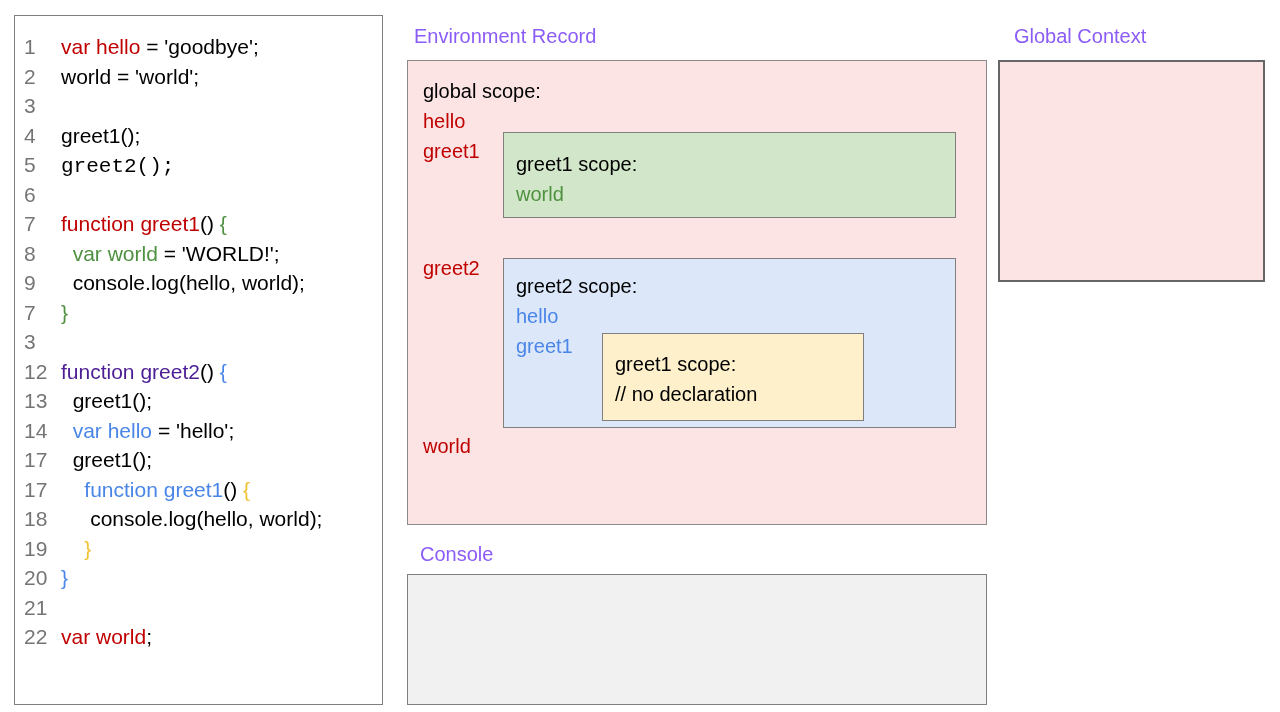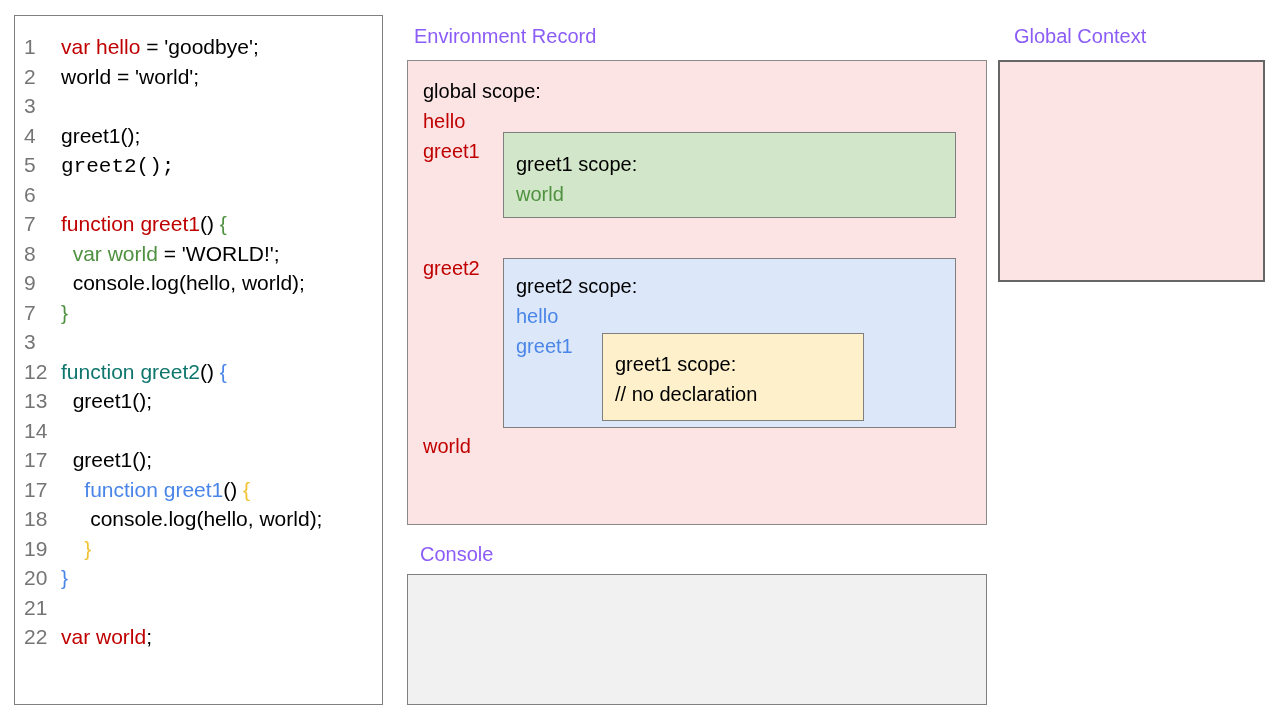--- a/index.html
+++ b/index.html
@@ -88,23 +88,23 @@
       <div class="code-line"><span class="line-num">2</span><span class="line-code"><span style="color: rgb(0, 0, 0);">world = 'world';</span></span></div>
       <div class="code-line"><span class="line-num">3</span><span class="line-code"></span></div>
       <div class="code-line"><span class="line-num">4</span><span class="line-code"><span style="color: rgb(0, 0, 0);">greet1();</span></span></div>
       <div class="code-line"><span class="line-num">5</span><span class="line-code"><span style="color: rgb(0, 0, 0); font-family: Liberation Mono, monospace;">greet2();</span></span></div>
       <div class="code-line"><span class="line-num">6</span><span class="line-code"></span></div>
       <div class="code-line"><span class="line-num">7</span><span class="line-code"><span style="color: rgb(192, 0, 0);">function greet1</span><span style="color: rgb(0, 0, 0);">() </span><span style="color: rgb(79, 145, 64);">{</span></span></div>
       <div class="code-line"><span class="line-num">8</span><span class="line-code"><span style="color: rgb(0, 0, 0);">  </span><span style="color: rgb(79, 145, 64);">var world</span><span style="color: rgb(0, 0, 0);"> = 'WORLD!';</span></span></div>
       <div class="code-line"><span class="line-num">9</span><span class="line-code"><span style="color: rgb(0, 0, 0);">  console.log(hello, world);</span></span></div>
       <div class="code-line"><span class="line-num">7</span><span class="line-code"><span style="color: rgb(79, 145, 64);">}</span></span></div>
       <div class="code-line"><span class="line-num">3</span><span class="line-code"></span></div>
-      <div class="code-line"><span class="line-num">12</span><span class="line-code"><span style="color: #0f766e;">function greet2</span><span style="color: rgb(0, 0, 0);">() </span><span style="color: rgb(74, 134, 232);">{</span></span></div>
+      <div class="code-line"><span class="line-num">12</span><span class="line-code"><span style="color: #4c1d95;">function greet2</span><span style="color: rgb(0, 0, 0);">() </span><span style="color: rgb(74, 134, 232);">{</span></span></div>
       <div class="code-line"><span class="line-num">13</span><span class="line-code"><span style="color: rgb(0, 0, 0);">  greet1();</span></span></div>
-      <div class="code-line"><span class="line-num">14</span></div>
+      <div class="code-line"><span class="line-num">14</span><span class="line-code"><span style="color: rgb(0, 0, 0);">  </span><span style="color: rgb(74, 134, 232);">var hello</span><span style="color: rgb(0, 0, 0);"> = 'hello';</span></span></div>
       <div class="code-line"><span class="line-num">17</span><span class="line-code"><span style="color: rgb(0, 0, 0);">  greet1();</span></span></div>
       <div class="code-line"><span class="line-num">17</span><span class="line-code"><span style="color: rgb(0, 0, 0);">    </span><span style="color: rgb(74, 134, 232);">function greet1</span><span style="color: rgb(0, 0, 0);">() </span><span style="color: rgb(241, 194, 50);">{</span></span></div>
       <div class="code-line"><span class="line-num">18</span><span class="line-code"><span style="color: rgb(0, 0, 0);">     console.log(hello, world);</span></span></div>
       <div class="code-line"><span class="line-num">19</span><span class="line-code"><span style="color: rgb(0, 0, 0);">    </span><span style="color: rgb(241, 194, 50);">}</span></span></div>
       <div class="code-line"><span class="line-num">20</span><span class="line-code"><span style="color: rgb(74, 134, 232);">}</span></span></div>
       <div class="code-line"><span class="line-num">21</span><span class="line-code"></span></div>
       <div class="code-line"><span class="line-num">22</span><span class="line-code"><span style="color: rgb(192, 0, 0);">var world</span><span style="color: rgb(0, 0, 0);">;</span></span></div>
     </div>
 
   <div class="section-title" style="left:414px; top:25px;">Environment Record</div>

